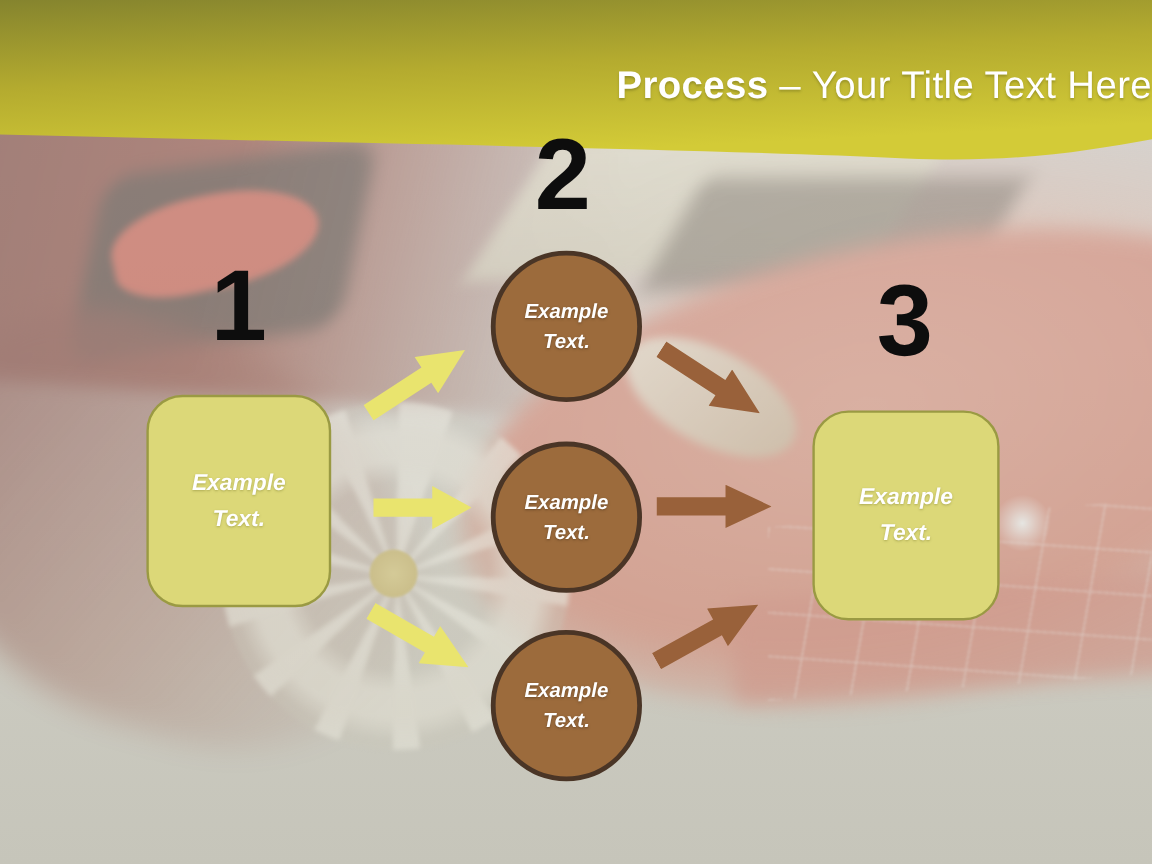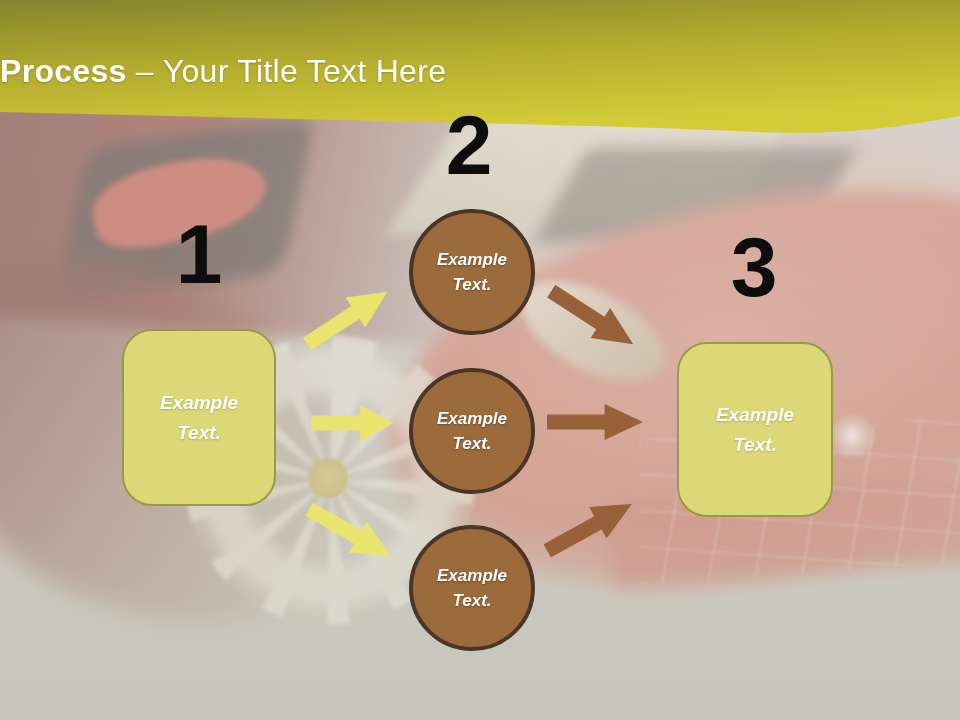--- a/index.html
+++ b/index.html
@@ -44,21 +44,21 @@
   .ph-grille { left:640px; top:428px; width:320px; height:145px; transform:skewY(-4deg);
     background:
       repeating-linear-gradient(100deg, rgba(255,255,255,.55) 0 2px, rgba(255,255,255,0) 2px 46px),
       repeating-linear-gradient(8deg, rgba(255,255,255,.5) 0 2px, rgba(255,255,255,0) 2px 36px);
     opacity:.5; filter:blur(1px); }
   .ph-sparkle { left:828px; top:412px; width:48px; height:48px; border-radius:50%;
     background:radial-gradient(circle,#ffffff, rgba(255,255,255,0) 70%); }
 
   
   .band { position:absolute; left:0; top:0; width:960px; height:150px; }
-  .title { position:absolute; left:0; top:53px; width:960px; text-align:left;
+  .title { position:absolute; left:0; top:53px; width:960px; text-align:right;
     font-size:32px; color:var(--title-color,#fff); letter-spacing:.3px;
     text-shadow:0 1px 2px rgba(80,80,20,.35); white-space:nowrap; }
   .title .t-bold { font-weight:700; }
   .title .t-sep { margin:0 9px; font-weight:400; }
   .title .t-rest { font-weight:400; }
 
   
   .num { position:absolute; width:120px; text-align:center; line-height:1;
     font-size:84px; font-weight:800; color:var(--number-color,#0d0d0d); }
   .n1 { left:139px; top:212px; }

